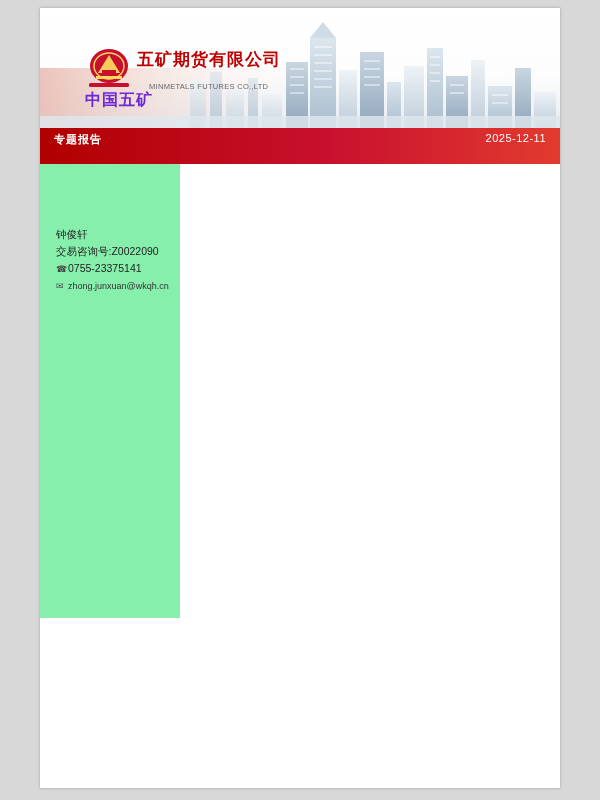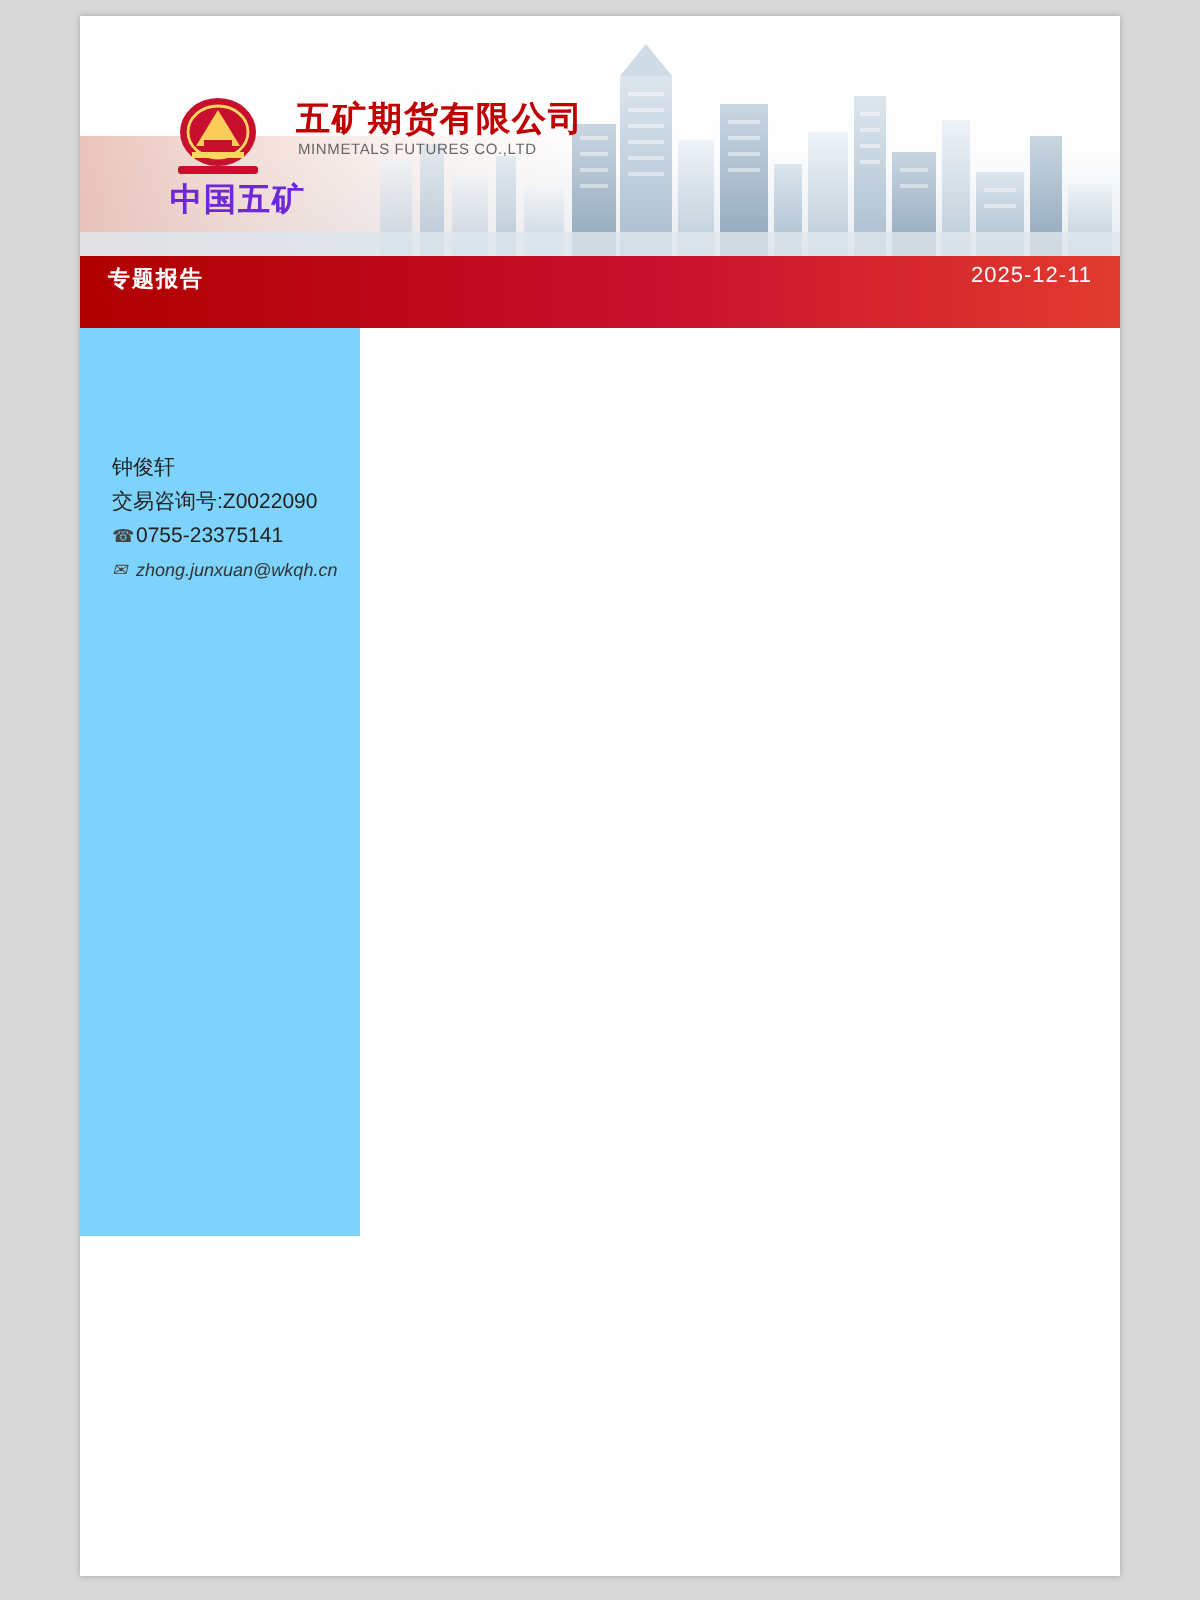--- a/index.html
+++ b/index.html
@@ -63,32 +63,32 @@
     left: 0px;
     top: 44px;
     font-size: 16px;
     font-weight: bold;
     color: #6d28d9;
     letter-spacing: 1px;
     white-space: nowrap;
   }
   .logo-company {
     position: absolute;
-    left: 63px;
+    left: 52px;
     top: 2px;
     font-size: 17px;
     font-weight: bold;
     color: #c00000;
     letter-spacing: 1px;
     white-space: nowrap;
   }
   .logo-company-en {
     position: absolute;
     left: 64px;
-    top: 24px;
+    top: 36px;
     font-size: 7.5px;
     color: #666;
     letter-spacing: 0.3px;
     white-space: nowrap;
   }
 
   
   .redbar {
     position: relative;
     height: 36px;
@@ -116,38 +116,37 @@
   
   .body-area {
     position: relative;
     height: 638px;
   }
   .sidebar {
     position: absolute;
     left: 0; top: 0;
     width: 140px;
     height: 454px;
-    background: #7dd3fc;
+    background: #86efac;
   }
   .sidebar-inner {
     position: absolute;
     left: 16px;
     top: 62px;
     width: 124px;
   }
   .sb-line {
     font-size: 10.5px;
     color: #222;
     line-height: 17px;
     white-space: nowrap;
   }
   .sb-line.small {
     font-size: 9px;
     color: #333;
-    font-style: italic;
   }
   .sb-icon {
     display: inline-block;
     width: 12px;
     color: #444;
     font-size: 9px;
   }
 
   .content {
     position: absolute;

